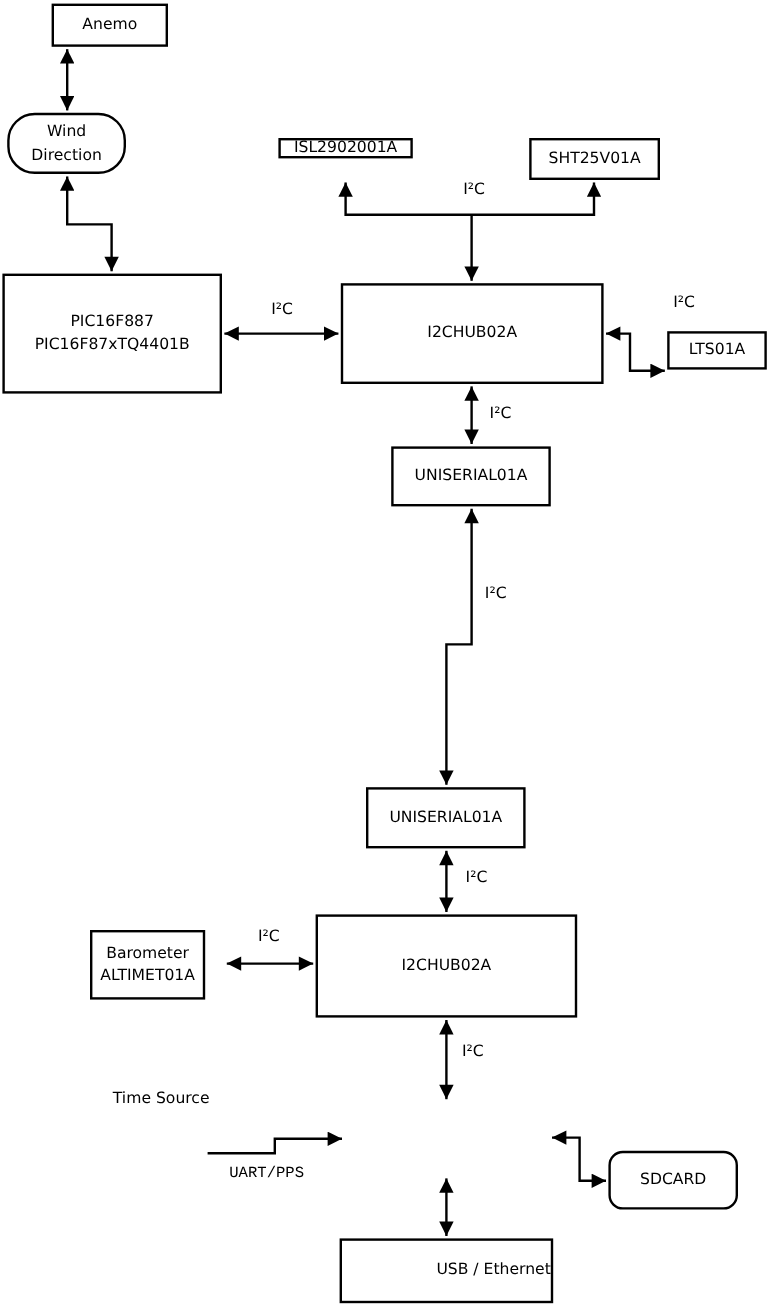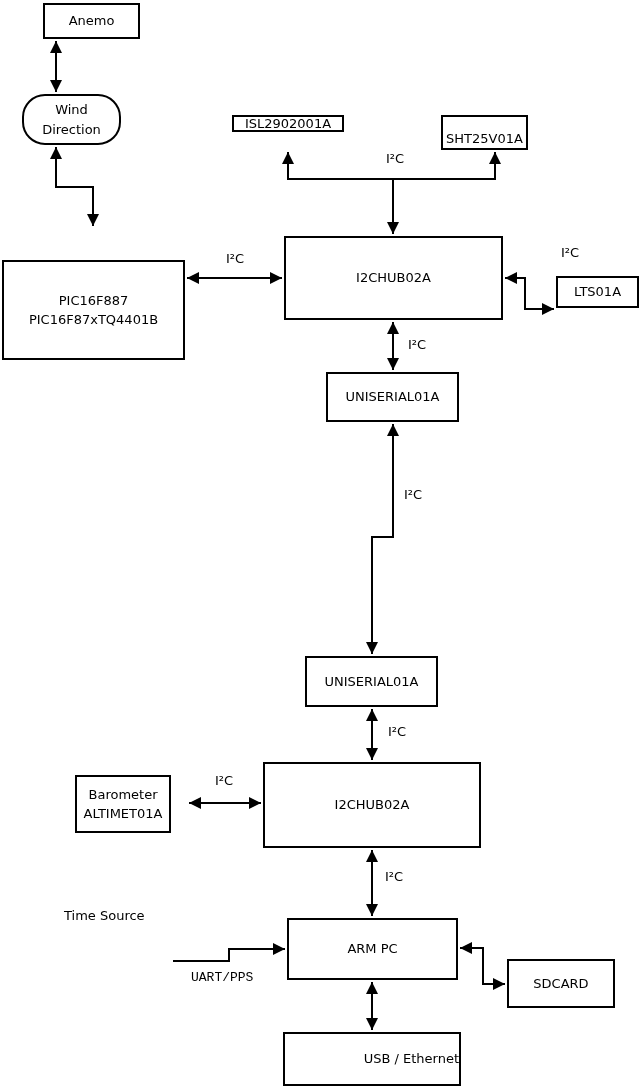--- a/index.html
+++ b/index.html
@@ -33,44 +33,44 @@
   }
   .lbl {
     position: absolute;
     font-size: 13px;
     line-height: 1.2;
     white-space: nowrap;
     text-align: center;
   }
   
   #n-anemo  { left: 7px;   top: 3px;    width: 97px;  height: 36px; margin-left: 36px; }
-  #n-wind   { left: 22px;   top: 94px;   width: 99px;  height: 51px; border-radius: 23px; }
-  #n-pic    { left: 2px;   top: 228px;  width: 183px; height: 100px; margin-top: 32px; }
+  #n-wind   { left: 6px;   top: 94px;   width: 99px;  height: 51px; border-radius: 23px; }
+  #n-pic    { left: 2px;   top: 228px;  width: 183px; height: 100px; }
   #n-isl    { left: 232px; top: 115px;  width: 112px; height: 17px; }
-  #n-sht    { left: 441px; top: 115px;  width: 87px; height: 35px; justify-content: flex-end; }
+  #n-sht    { left: 441px; top: 115px;  width: 109px; height: 35px; }
   #n-hub1   { left: 284px; top: 236px;  width: 219px; height: 84px; }
   #n-lts    { left: 556px; top: 276px;  width: 83px;  height: 32px; }
   #n-uni1   { left: 326px; top: 372px;  width: 133px; height: 50px; }
   #n-uni2   { left: 305px; top: 656px;  width: 133px; height: 51px; }
   #n-hub2   { left: 263px; top: 762px;  width: 218px; height: 86px; }
   #n-baro   { left: 75px;  top: 775px;  width: 96px; height: 58px; }
   #n-gps    { left: 68px;  top: 937px;  width: 105px; height: 46px; }
   #n-armpc  { left: 287px; top: 918px;  width: 171px; height: 62px; }
-  #n-sdcard { left: 507px; top: 959px;  width: 108px; height: 49px; }
+  #n-sdcard { left: 507px; top: 959px;  width: 108px; height: 49px; border-radius: 12px; }
   #n-usb    { left: 283px; top: 1032px; width: 178px; height: 54px; align-items: flex-end; }
   
   #l-i2c-top       { left: 386px; top: 151px; }
   #l-i2c-pic-hub1  { left: 226px; top: 251px; }
   #l-i2c-hub1-lts  { left: 561px; top: 245px; }
   #l-i2c-hub1-uni1 { left: 408px; top: 337px; }
   #l-i2c-uni1-uni2 { left: 404px; top: 487px; }
   #l-i2c-uni2-hub2 { left: 388px; top: 724px; }
   #l-i2c-baro-hub2 { left: 215px; top: 773px; }
   #l-i2c-hub2-arm  { left: 385px; top: 869px; }
-  #l-time-source   { left: 64px;  top: 908px; }
+  #l-time-source   { left: 94px;  top: 908px; }
   #l-uart-pps      { left: 191px; top: 970px; font-family: Liberation Mono, monospace; }
 </style>
 </head>
 <body>
 
 <div id="canvas">
 
   <svg id="wires" viewBox="0 0 640 1089" xmlns="http://www.w3.org/2000/svg">
     <defs>
       <marker id="ah" viewBox="0 0 10 10" refX="10" refY="5" markerUnits="userSpaceOnUse" markerWidth="15" markerHeight="12" orient="auto-start-reverse">
@@ -136,23 +136,20 @@
   <div class="node" id="n-hub2">
     <span>I2CHUB02A</span>
   </div>
 
   <div class="node" id="n-baro">
     <span>Barometer</span>
     <span>ALTIMET01A</span>
   </div>
 
 
-  <div class="node" id="n-armpc">
-    <span>ARM PC</span>
-  </div>
 
   <div class="node" id="n-sdcard">
     <span>SDCARD</span>
   </div>
 
   <div class="node" id="n-usb">
     <span>USB / Ethernet</span>
   </div>
 
   <div class="lbl" id="l-i2c-top">I²C</div>

